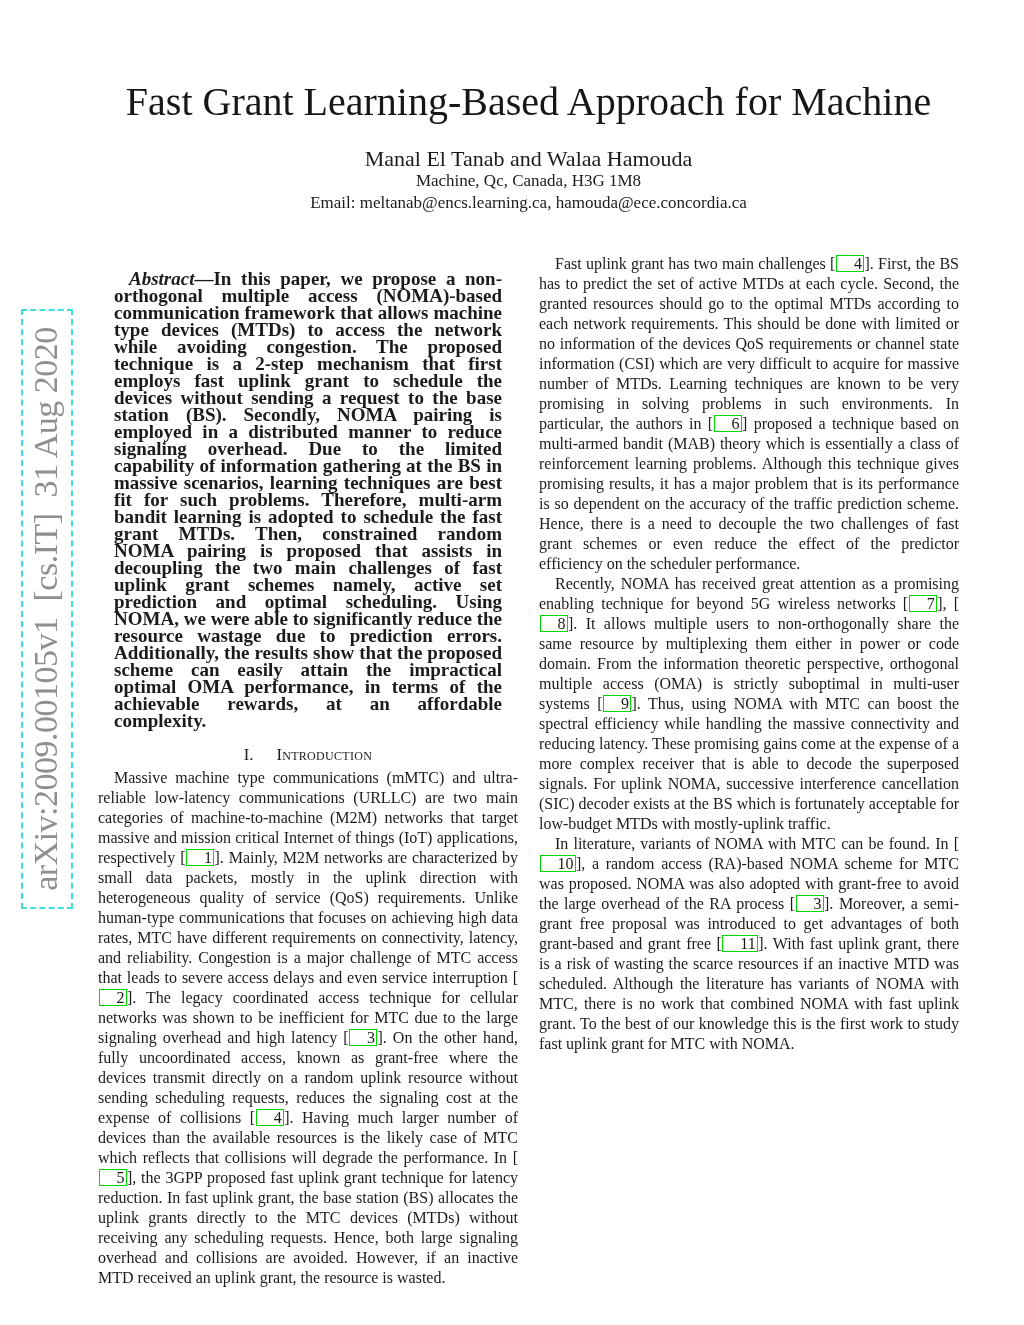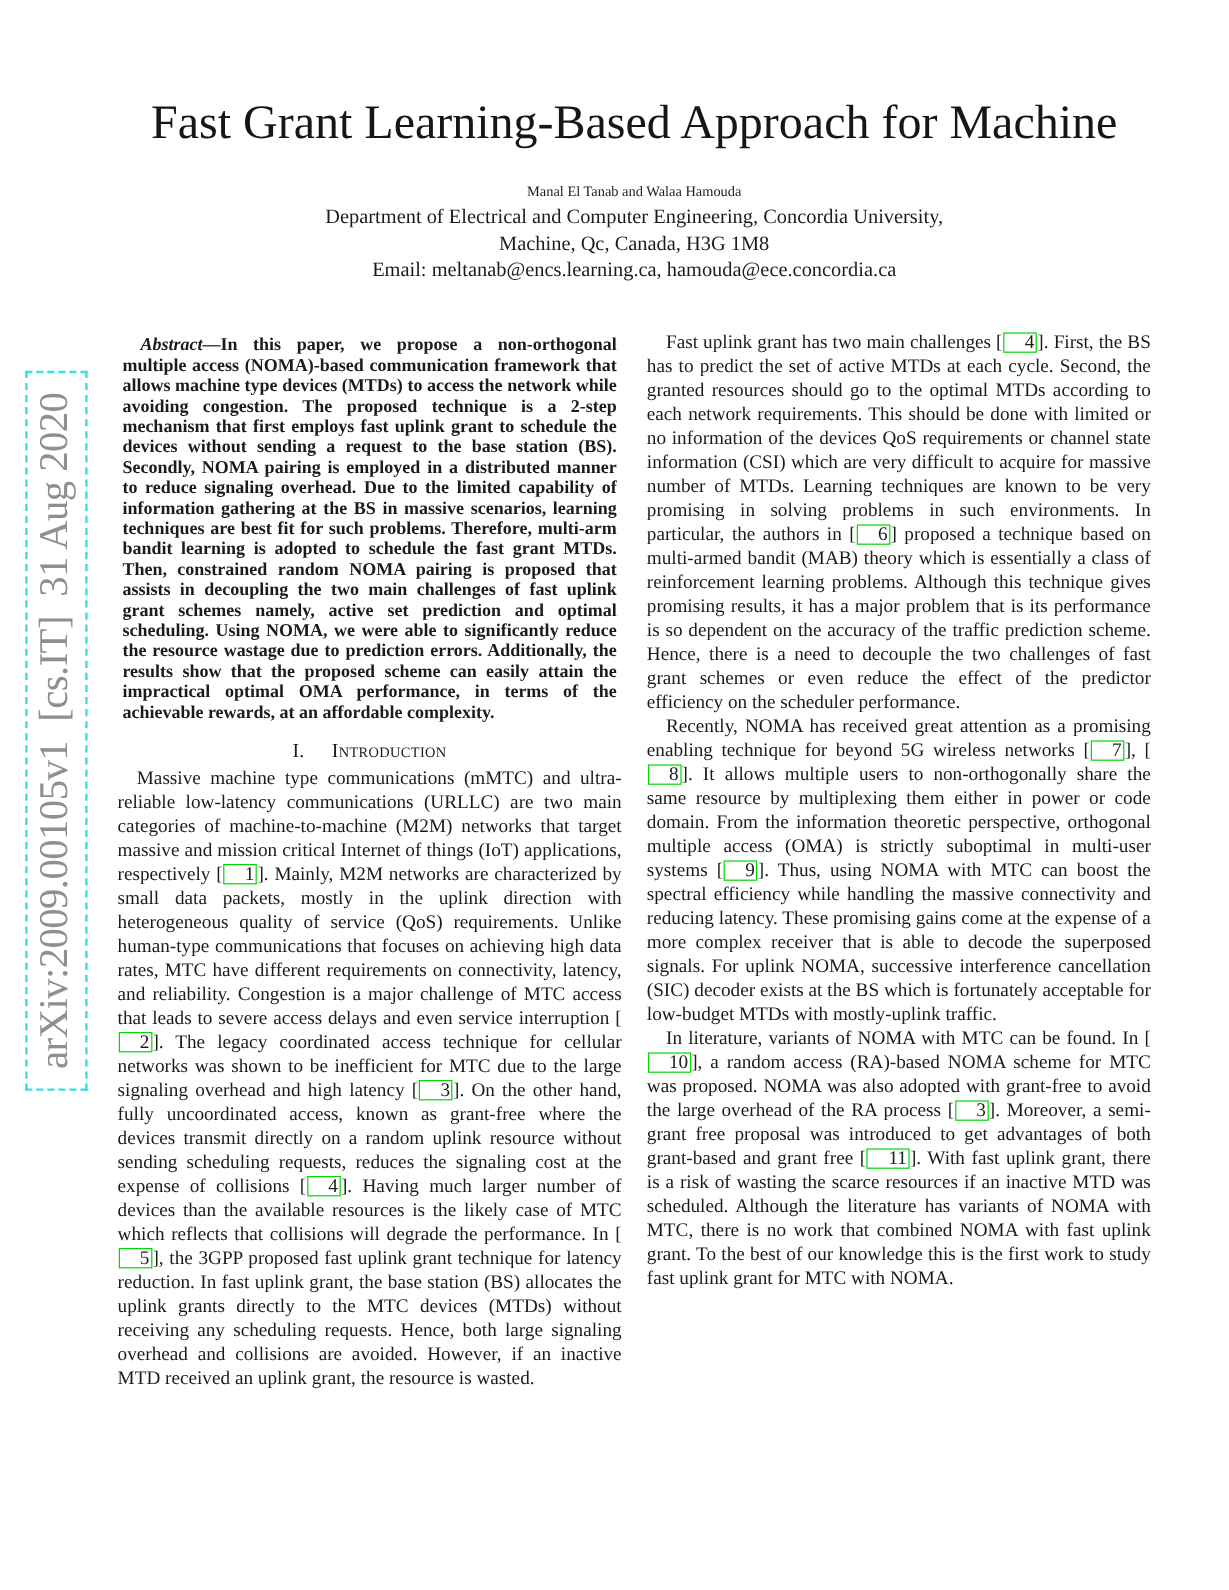--- a/index.html
+++ b/index.html
@@ -46,37 +46,37 @@
     line-height: 48px;
     text-align: center;
     color: #161616;
   }
 
   .authorblock {
     margin-top: 22px;
     text-align: center;
     line-height: 22px;
   }
-  .authors { font-size: 12px; }
+  .authors { font-size: 22px; }
   .affil   { font-size: 17px; }
 
   .cols {
     display: flex;
     gap: 21px;
     margin-top: 40px;
   }
   .col {
     width: 420px;
     text-align: justify;
   }
 
   
   .abstract p, .indexterms p {
-    margin: 4px;
-    font-size: 15px;
+    margin: 16px;
+    font-size: 19px;
     font-weight: bold;
     line-height: 17px;
     text-indent: 15px;
   }
   .lead-italic { font-style: italic; }
 
   
   .sec {
     margin: 13px 0 3px 0;
     font-size: 16.5px;
@@ -111,21 +111,20 @@
   <div class="watermark">arXiv:2009.00105v1  [cs.IT]  31 Aug 2020</div>
 
   <div class="content">
 
     <h1 class="title">
       <span style="display:block">Fast Grant Learning-Based Approach for Machine</span>
     </h1>
 
     <div class="authorblock">
       <div class="authors">Manal El Tanab and Walaa Hamouda</div>
-      <div class="affil">Department of Electrical and Computer Engineering, Concordia University,</div>
       <div class="affil">Machine, Qc, Canada, H3G 1M8</div>
       <div class="affil">Email: meltanab@encs.learning.ca, hamouda@ece.concordia.ca</div>
     </div>
 
     <div class="cols">
 
       <div class="col">
         <div class="abstract">
           <p><span class="lead-italic">Abstract</span><span>—In this paper, we propose a non-orthogonal multiple access (NOMA)-based communication framework that allows machine type devices (MTDs) to access the network while avoiding congestion. The proposed technique is a 2-step mechanism that first employs fast uplink grant to schedule the devices without sending a request to the base station (BS). Secondly, NOMA pairing is employed in a distributed manner to reduce signaling overhead. Due to the limited capability of information gathering at the BS in massive scenarios, learning techniques are best fit for such problems. Therefore, multi-arm bandit learning is adopted to schedule the fast grant MTDs. Then, constrained random NOMA pairing is proposed that assists in decoupling the two main challenges of fast uplink grant schemes namely, active set prediction and optimal scheduling. Using NOMA, we were able to significantly reduce the resource wastage due to prediction errors. Additionally, the results show that the proposed scheme can easily attain the impractical optimal OMA performance, in terms of the achievable rewards, at an affordable complexity.</span></p>
         </div>

